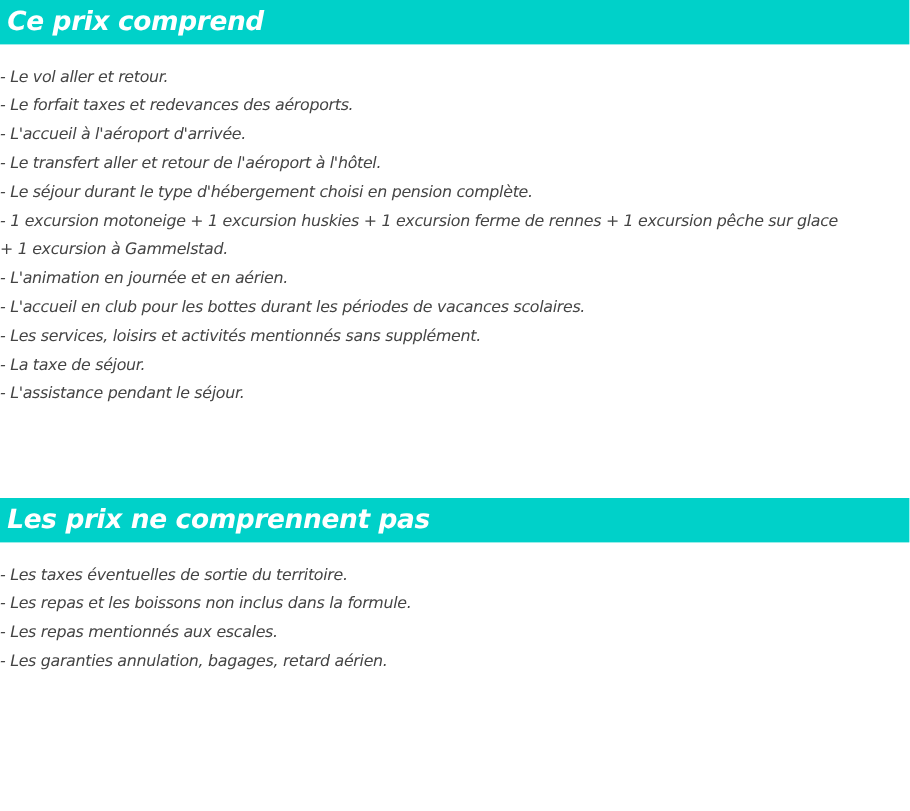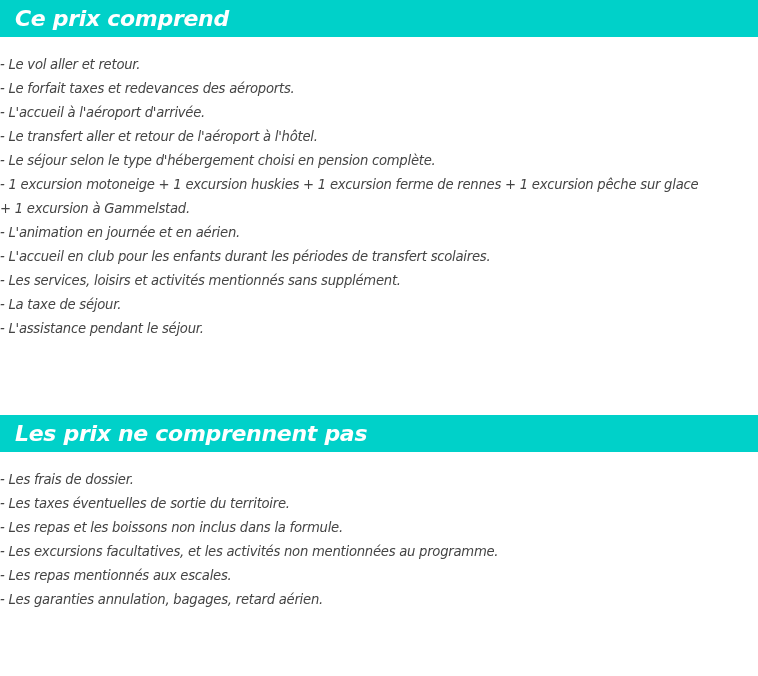--- a/index.html
+++ b/index.html
@@ -1,51 +1,49 @@
 <!DOCTYPE html>
 <html><head>
 <meta charset="utf-8">
 <style>
   html, body { margin: 0; padding: 0; background: #ffffff; }
   body { width: 758px; height: 676px; overflow: hidden; position: relative; font-family: "DejaVu Sans", "Liberation Sans", sans-serif; }
   .section-header {
     position: absolute; left: 0; width: 758px; height: 37px;
     background: #00d1c9; color: #ffffff;
     font-family: "DejaVu Sans", sans-serif; font-style: italic; font-weight: bold;
-    font-size: 22px; line-height: 37px; padding-left: 15px; box-sizing: border-box;
+    font-size: 22px; line-height: 37px; padding-left: 6px; box-sizing: border-box;
     letter-spacing: -0.3px;
   }
   .list { position: absolute; left: 0; width: 758px; margin: 0; padding: 0; list-style: none; }
   .list li {
     font-family: "DejaVu Sans", sans-serif; font-style: italic; font-size: 13.2px;
     color: #444444; line-height: 24px; letter-spacing: -0.25px; white-space: normal;
     padding-right: 50px;
   }
 </style>
 </head>
 <body>
 
 <div class="section-header" style="top:0;">Ce prix comprend</div>
 
 <ul class="list" style="top:53px;">
   <li>- Le vol aller et retour.</li>
   <li>- Le forfait taxes et redevances des aéroports.</li>
   <li>- L'accueil à l'aéroport d'arrivée.</li>
   <li>- Le transfert aller et retour de l'aéroport à l'hôtel.</li>
-  <li>- Le séjour selon le type d'hébergement choisi en pension complète.</li>
+  <li>- Le séjour durant le type d'hébergement choisi en pension complète.</li>
   <li>- 1 excursion motoneige + 1 excursion huskies + 1 excursion ferme de rennes + 1 excursion pêche sur glace + 1 excursion à Gammelstad.</li>
   <li>- L'animation en journée et en aérien.</li>
-  <li>- L'accueil en club pour les enfants durant les périodes de transfert scolaires.</li>
+  <li>- L'accueil en club pour les bottes durant les périodes de vacances scolaires.</li>
   <li>- Les services, loisirs et activités mentionnés sans supplément.</li>
   <li>- La taxe de séjour.</li>
   <li>- L'assistance pendant le séjour.</li>
 </ul>
 
 <div class="section-header" style="top:415px;">Les prix ne comprennent pas</div>
 
 <ul class="list" style="top:468px;">
-  <li>- Les frais de dossier.</li>
   <li>- Les taxes éventuelles de sortie du territoire.</li>
   <li>- Les repas et les boissons non inclus dans la formule.</li>
-  <li>- Les excursions facultatives, et les activités non mentionnées au programme.</li>
   <li>- Les repas mentionnés aux escales.</li>
   <li>- Les garanties annulation, bagages, retard aérien.</li>
 </ul>
 
 </body></html>

